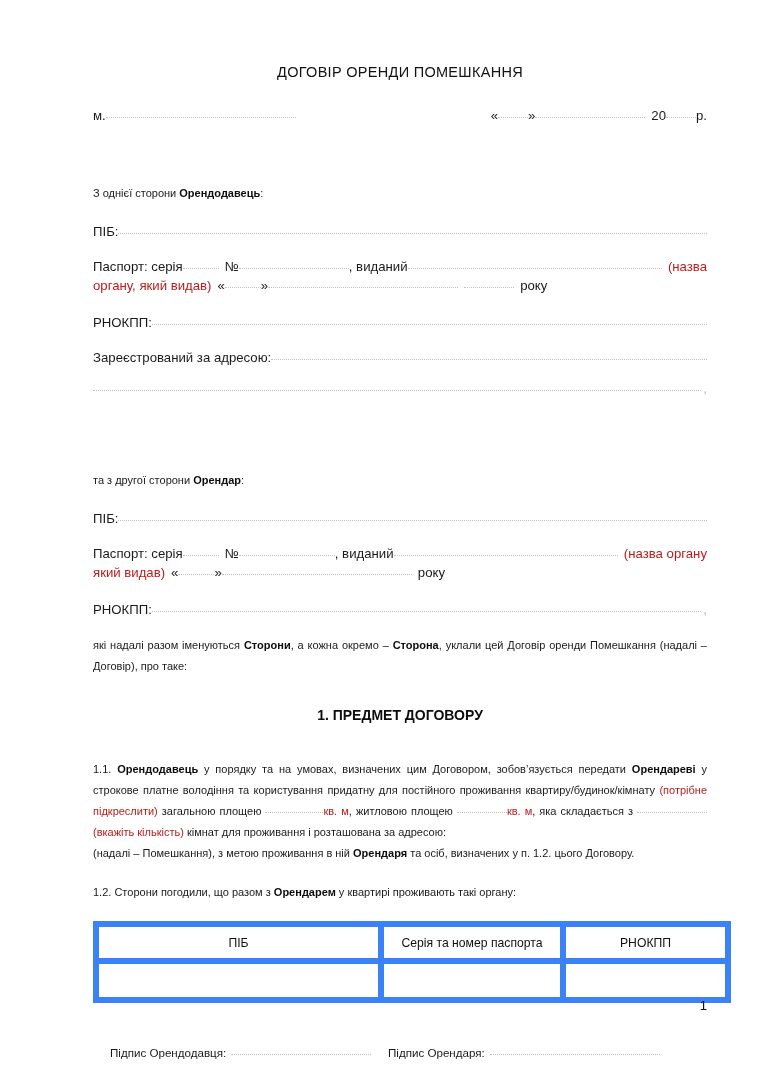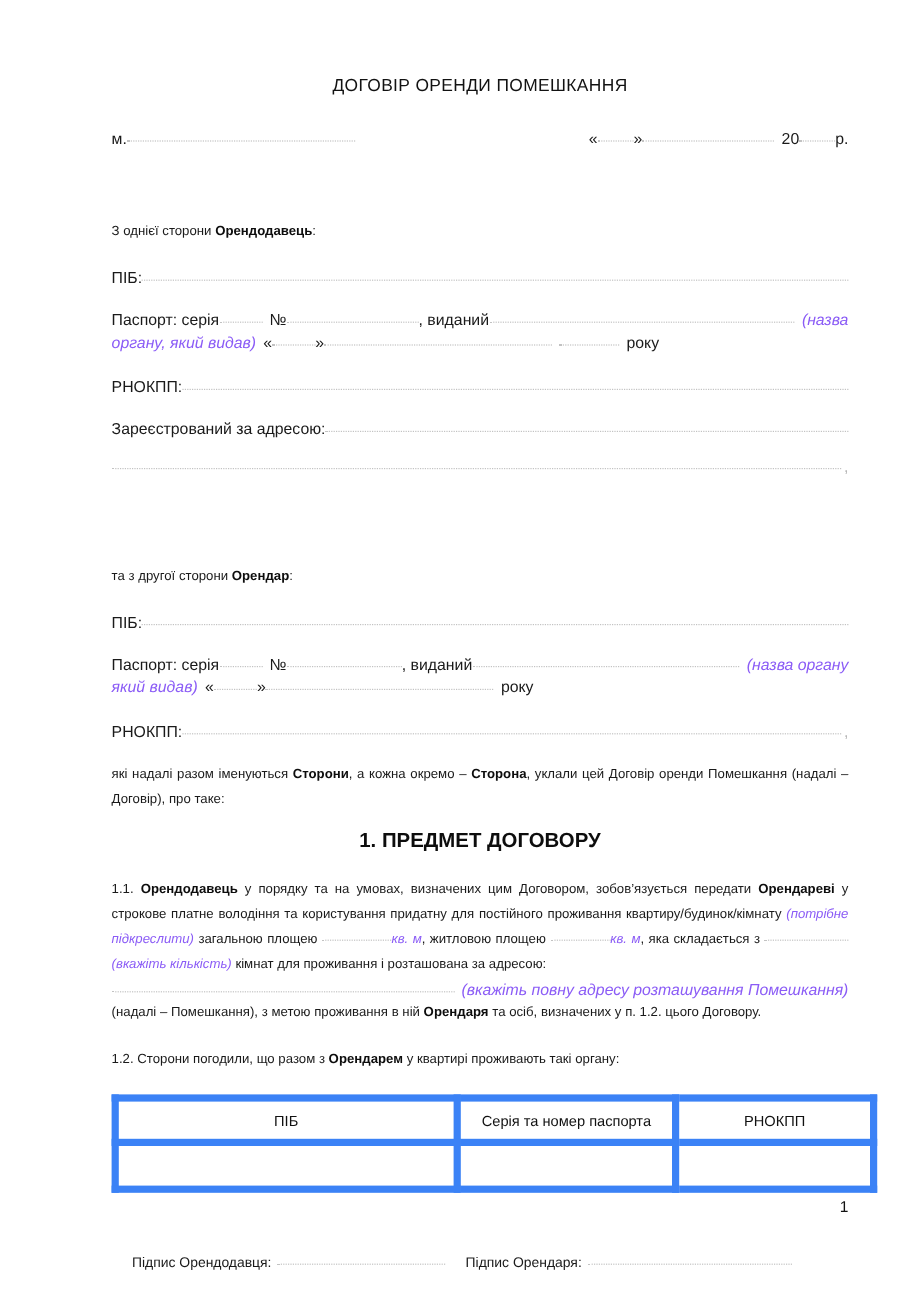--- a/index.html
+++ b/index.html
@@ -58,22 +58,21 @@
     min-width: 8px;
   }
   .dots.fixed-30  { flex: 0 0 30px; }
   .dots.fixed-36  { flex: 0 0 36px; }
   .dots.fixed-50  { flex: 0 0 50px; }
   .dots.fixed-96  { flex: 0 0 96px; }
   .dots.fixed-110 { flex: 0 0 110px; }
   .dots.fixed-190 { flex: 0 0 190px; }
 
   .hint {
-    color: #8b5cf6;
-    font-style: italic;
+    color: #b91c1c;
   }
   .bold { font-weight: bold; color: #0d0d0d; }
 
   
   .sp-46 { height: 46px; }
   .sp-26 { height: 26px; }
   .sp-20 { height: 20px; }
   .sp-18 { height: 18px; }
   .sp-16 { height: 16px; }
   .sp-14 { height: 14px; }
@@ -87,23 +86,23 @@
     margin: 0;
     text-align: justify;
   }
   .para.clause {
     text-align: justify;
     text-justify: inter-word;
   }
   .section-heading {
     text-align: center;
     font-weight: bold;
-    font-size: 17px;
+    font-size: 14px;
     color: #0d0d0d;
-    margin: 0;
+    margin: 16px;
   }
 
   
   .inline-dots {
     display: inline-block;
     border-bottom: 1px dotted #c2c2c2;
     vertical-align: baseline;
     position: relative;
     top: -2px;
   }
@@ -321,25 +320,20 @@
 
     <div class="section-heading">1. ПРЕДМЕТ ДОГОВОРУ</div>
 
     <div class="sp-20"></div>
 
     <div class="para clause">
       <span>1.1.</span>
       <span class="bold">Орендодавець</span><span> у порядку та на умовах, визначених цим Договором, зобов’язується передати </span><span class="bold">Орендареві</span><span> у строкове платне володіння та користування придатну для постійного проживання квартиру/будинок/кімнату </span><span class="hint">(потрібне підкреслити)</span><span> загальною площею </span><span class="inline-dots id-58"></span><span class="hint">кв. м</span><span>, житловою площею </span><span class="inline-dots id-50"></span><span class="hint">кв. м</span><span>, яка складається з </span><span class="inline-dots id-70"></span><span class="hint">(вкажіть кількість)</span><span> кімнат для проживання і розташована за адресою:</span>
     </div>
 
-    <div class="addr-tail">
-      <span class="dots"></span>
-      <span class="gap-s"></span>
-      <span class="lbl hint">(вкажіть повну адресу розташування Помешкання)</span>
-    </div>
 
     <div class="para clause">
       <span>(надалі – Помешкання), з метою проживання в ній </span><span class="bold">Орендаря</span><span> та осіб, визначених у п. 1.2. цього Договору.</span>
     </div>
 
     <div class="sp-18"></div>
 
     <div class="para">
       <span>1.2.</span><span> Сторони погодили, що разом з </span><span class="bold">Орендарем</span><span> у квартирі проживають такі органу:</span>
     </div>

